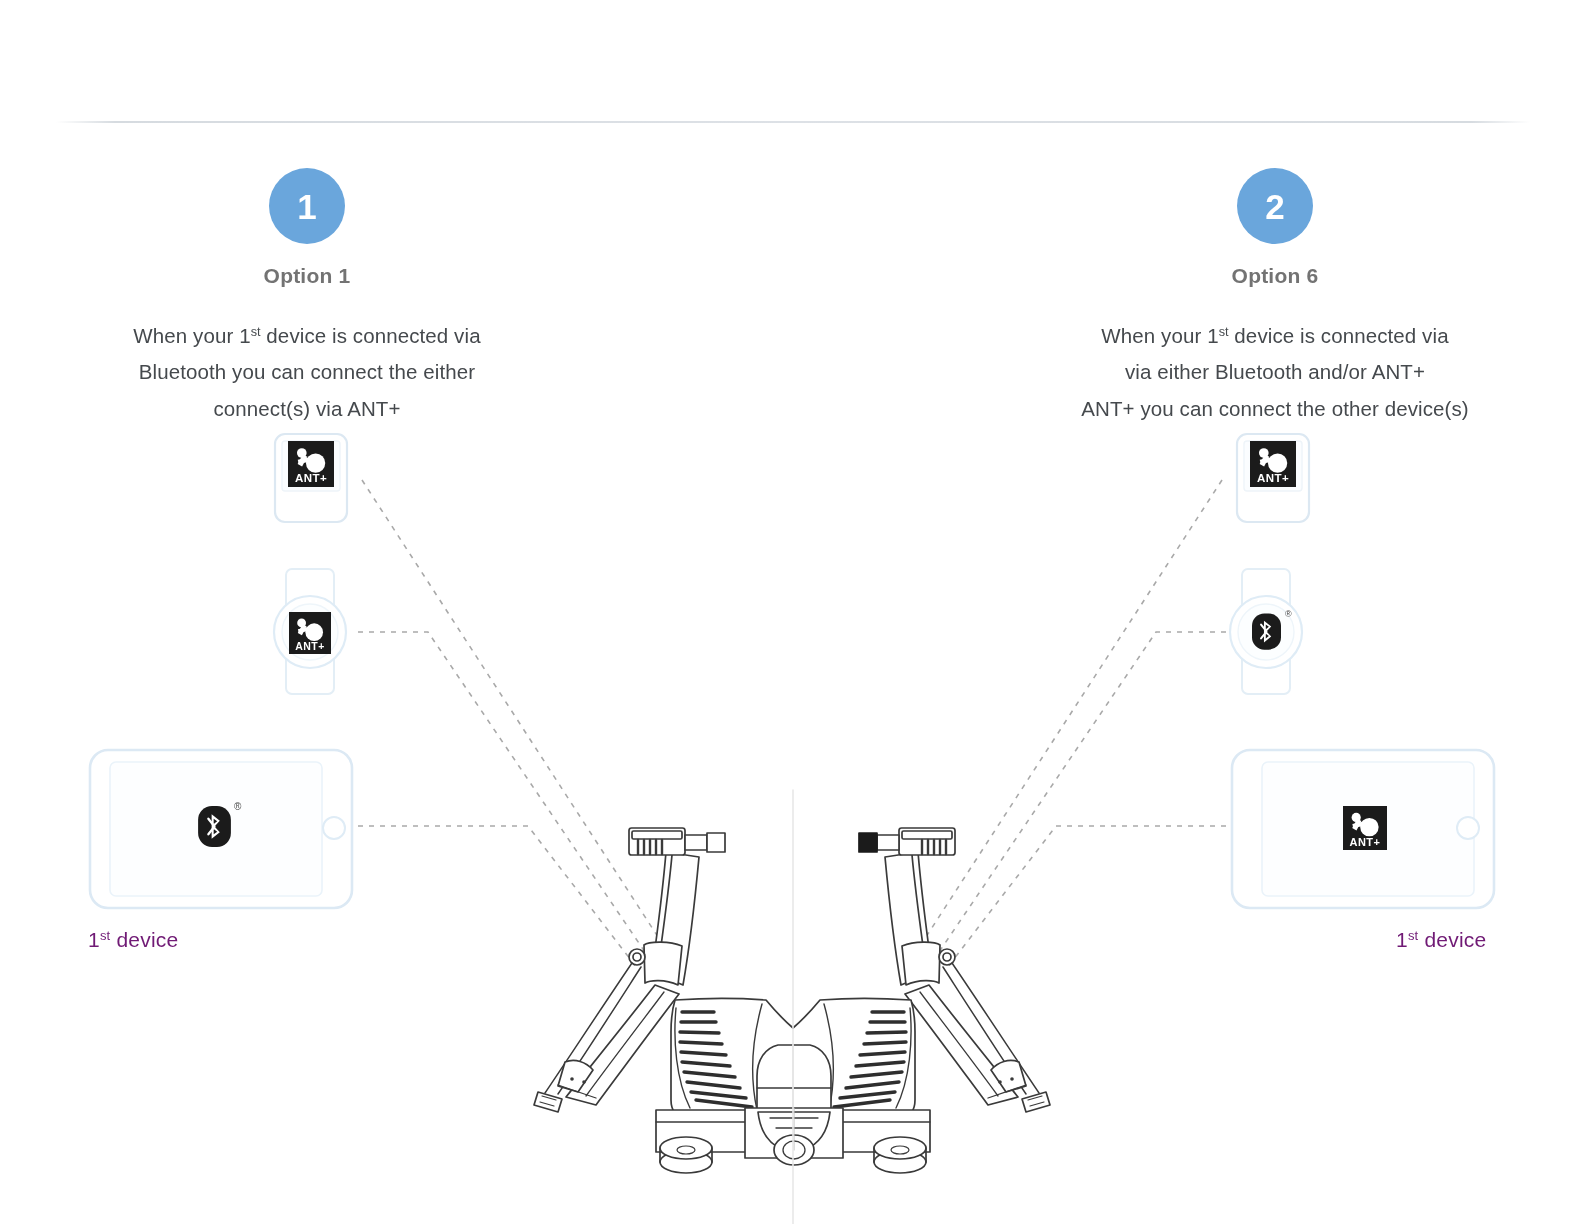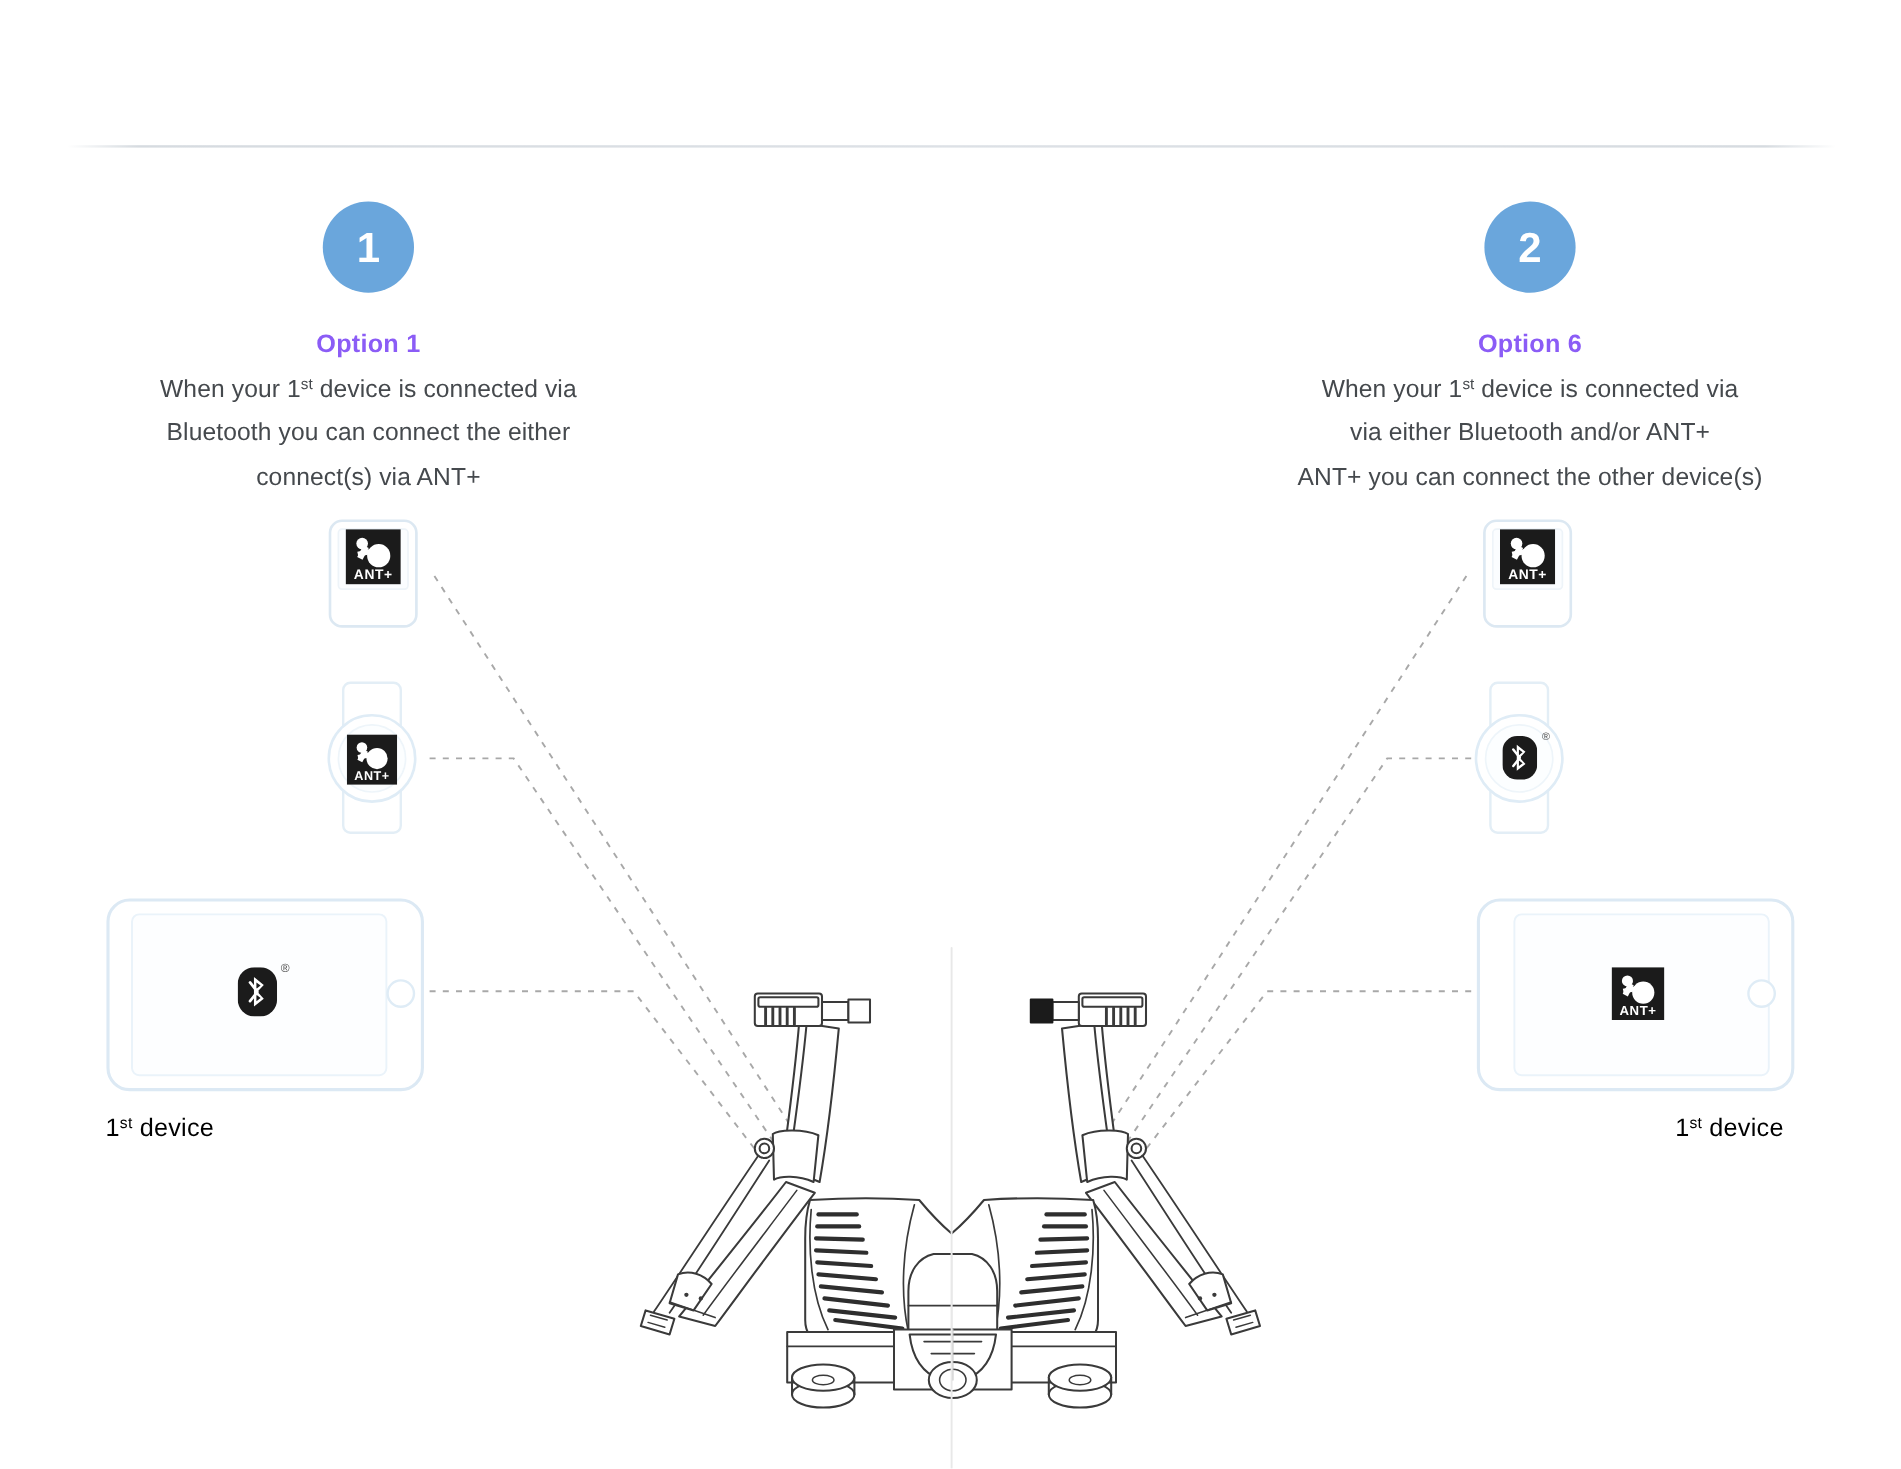--- a/index.html
+++ b/index.html
@@ -54,28 +54,28 @@
     align-items: center;
     justify-content: center;
     color: #ffffff;
     font-size: 35px;
     font-weight: bold;
     letter-spacing: 0px;
     line-height: 1;
     box-shadow: 0 0 0 0 rgba(0,0,0,0);
   }
   .option-title {
-    margin-top: 31px;
+    margin-top: 20px;
     font-size: 21px;
     font-weight: bold;
-    color: #8b5cf6;
+    color: #737373;
     letter-spacing: 0.2px;
   }
   .option-desc {
-    margin-top: 8px;
+    margin-top: 30px;
     font-size: 20.5px;
     line-height: 1.78;
     color: #45494d;
     font-weight: 400;
     letter-spacing: 0.1px;
   }
   .option-desc sup {
     font-size: 0.62em;
     vertical-align: 0.52em;
     letter-spacing: 0;
@@ -88,21 +88,21 @@
     top: 0;
     width: 1584px;
     height: 1224px;
     pointer-events: none;
   }
 
   
   .dev-label {
     position: absolute;
     font-size: 21px;
-    color: #000000;
+    color: #701a75;
     letter-spacing: 0.2px;
     white-space: nowrap;
     text-align: center;
   }
   .dev-label sup {
     font-size: 0.62em;
     vertical-align: 0.52em;
   }
   .dev-label.left  { left: 88px;  top: 928px; }
   .dev-label.right { left: 1396px; top: 928px; }

